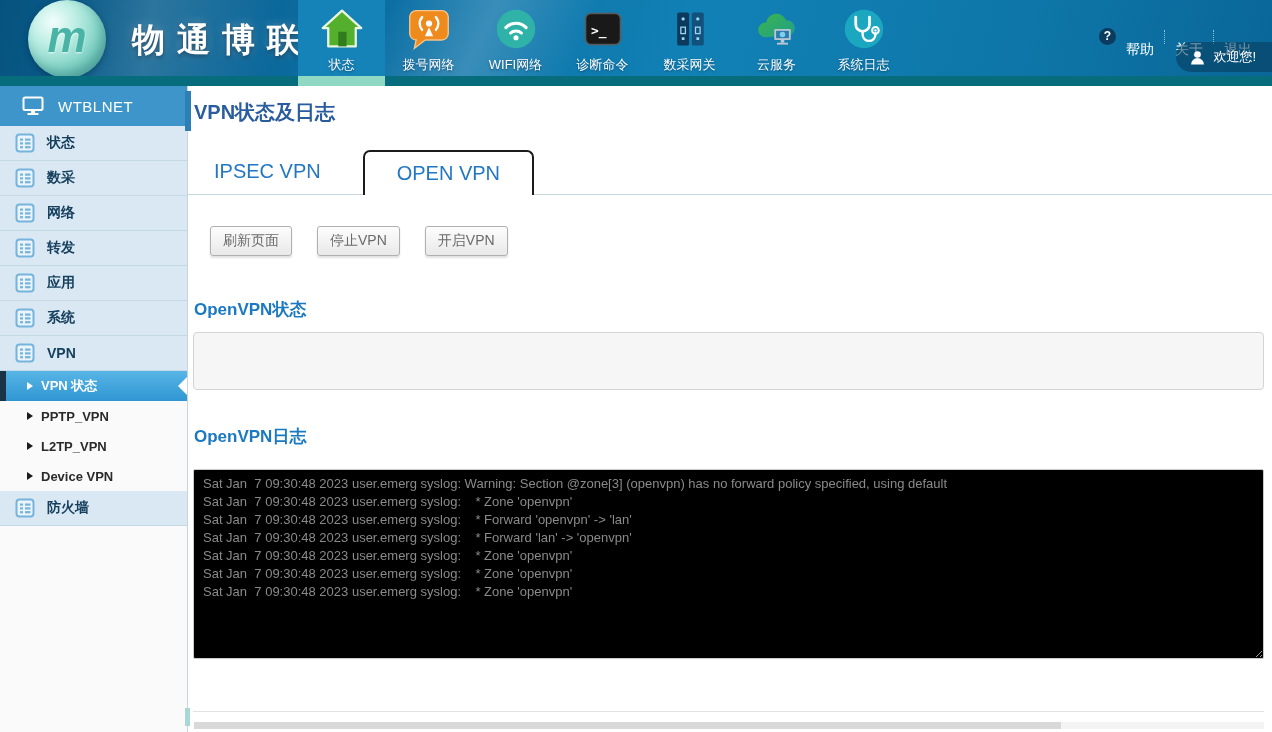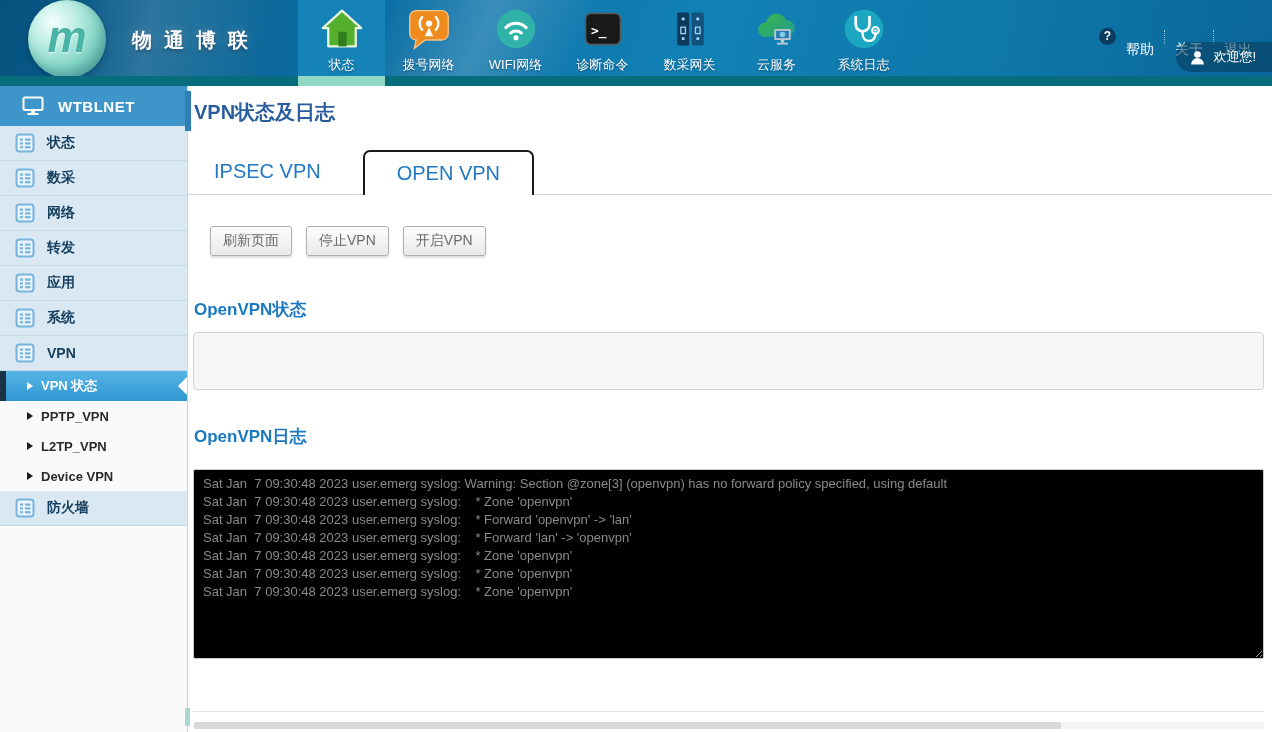--- a/index.html
+++ b/index.html
@@ -14,21 +14,21 @@
       linear-gradient(105deg, #07537f 0%, #0c6ea3 28%, #1181b5 55%, #0e76a8 80%, #0a6698 100%);
   }
   .logo-area { position:absolute; left:0; top:0; width:298px; height:76px; }
   .logo-sphere { position:absolute; left:28px; top:0; width:78px; height:78px; border-radius:50%;
     background: radial-gradient(circle at 32% 28%, #f2fefb 0%, #bdeee4 30%, #7fd2c4 62%, #4fb3a8 100%);
     box-shadow: inset -4px -6px 10px rgba(0,60,70,.25), 0 2px 6px rgba(0,30,60,.4);
     text-align:center; }
   .logo-m { font-size:44px; font-weight:bold; font-style:italic; color:#49b3a5;
     line-height:74px; text-shadow:0 1px 2px rgba(255,255,255,.7); }
   .brand { position:absolute; left:132px; top:0; height:90px; line-height:80px;
-    color:#fff; font-size:20px; font-weight:bold; letter-spacing:12px;
+    color:#fff; font-size:33px; font-weight:bold; letter-spacing:12px;
     text-shadow:0 2px 5px rgba(3,40,70,.75), 0 0 10px rgba(255,255,255,.35); white-space:nowrap; }
 
   .top-nav { position:absolute; left:298px; top:0; height:76px; display:flex; }
   .nav-item { width:87px; height:76px; display:flex; flex-direction:column; align-items:center;
     justify-content:flex-start; padding-top:7px; cursor:pointer; }
   .nav-item.active { background:#1583b8; }
   .nav-icon { width:44px; height:44px; display:block; }
   .nav-label { color:#fff; font-size:13px; margin-top:5px; text-shadow:0 1px 2px rgba(0,30,60,.5); }
 
   .header-strip { position:absolute; left:0; top:76px; width:1272px; height:10px; background:#076d7d; }
@@ -43,21 +43,21 @@
 
   .welcome-pill { position:absolute; right:-8px; top:42px; height:30px; padding:0 24px 0 14px;
     background:rgba(8,58,90,.55); border-radius:15px 0 0 15px; display:flex; align-items:center;
     color:#fff; font-size:13px; }
   .welcome-pill svg { margin-right:8px; }
 
   
   .sidebar { position:absolute; left:0; top:86px; width:188px; bottom:0;
     background:#fafafa; border-right:1px solid #c6d6e0; }
   .sb-header { height:40px; background:#3e95ca; display:flex; align-items:center;
-    padding-left:22px; color:#fff; font-size:15px; font-weight:bold; letter-spacing:.5px; }
+    padding-left:22px; color:#fff; font-size:15px; font-weight:normal; letter-spacing:.5px; }
   .sb-header svg { margin-right:14px; }
   .sb-item { height:35px; background:#d9e8f2; border-bottom:1px solid #c3d9e6;
     display:flex; align-items:center; padding-left:15px; cursor:pointer;
     color:#17405f; font-size:14px; font-weight:bold; }
   .sb-item svg { margin-right:12px; }
   .sb-sub { background:#fafafa; }
   .sb-subitem { height:30px; display:flex; align-items:center; padding-left:27px;
     color:#2a2a2a; font-size:13px; font-weight:600; cursor:pointer; position:relative; }
   .tri { width:0; height:0; border-top:4px solid transparent; border-bottom:4px solid transparent;
     border-left:6px solid #1c1c1c; margin-right:8px; }
@@ -75,21 +75,21 @@
 
   .page-title { margin:13px 0 0 1px; font-size:20px; font-weight:bold; color:#2a5d9e; }
 
   .tabs { position:relative; margin-top:24px; height:45px; }
   .tabs::after { content:""; position:absolute; left:-5px; right:-8px; bottom:0; height:1px; background:#c9d7e0; }
   .tab { display:inline-block; font-size:20px; color:#2277c2; cursor:pointer; }
   .tab.plain { padding:10px 20px 0 21px; vertical-align:top; }
   .tab.boxed { position:relative; z-index:2; background:#fff; border:2px solid #1b1b1b; border-bottom:none;
     border-radius:7px 7px 0 0; height:45px; padding:10px 32px 0 32px; margin-left:22px; }
 
-  .btn-row { margin:31px 0 0 17px; display:flex; gap:14px; }
+  .btn-row { margin:31px 0 0 17px; display:flex; gap:25px; }
   .btn { background:linear-gradient(#fdfdfd,#e9e9e9); border:1px solid #b0b0b0; border-radius:3px;
     color:#6b6b6b; font-size:14px; padding:5px 12px; cursor:pointer;
     box-shadow:0 2px 2px rgba(0,0,0,.12); font-family:"Liberation Sans", sans-serif; }
 
   .sec-heading { margin:42px 0 0 1px; font-size:17px; font-weight:bold; color:#1a79c0; }
   .status-box { margin-top:11px; height:58px; background:#f6f6f6; border:1px solid #d4d4d4;
     border-radius:4px; width:100%; }
 
   .log-area { margin-top:21px; width:100%; height:190px; background:#000000; border:1px solid #c9c9c9;
     border-radius:2px; color:#8a8a8a; font-size:13px; line-height:18px; padding:5px 9px;

